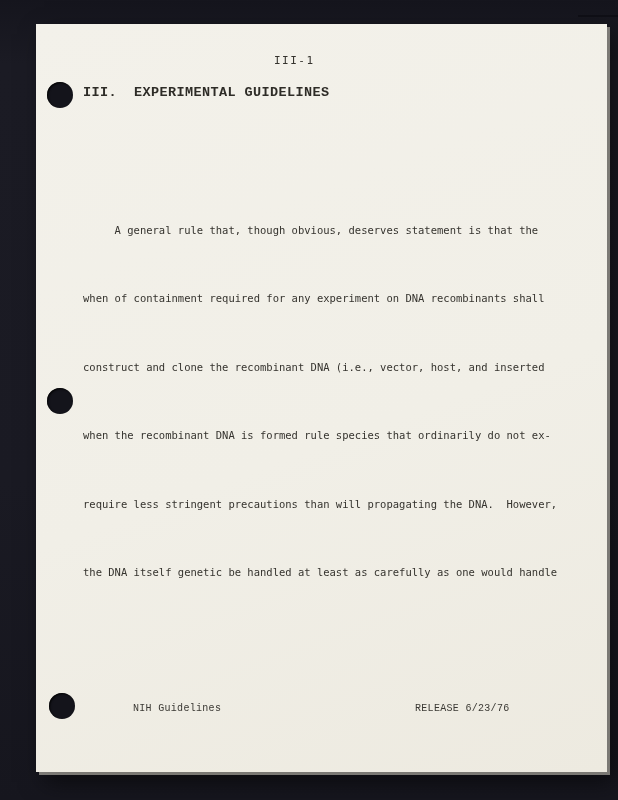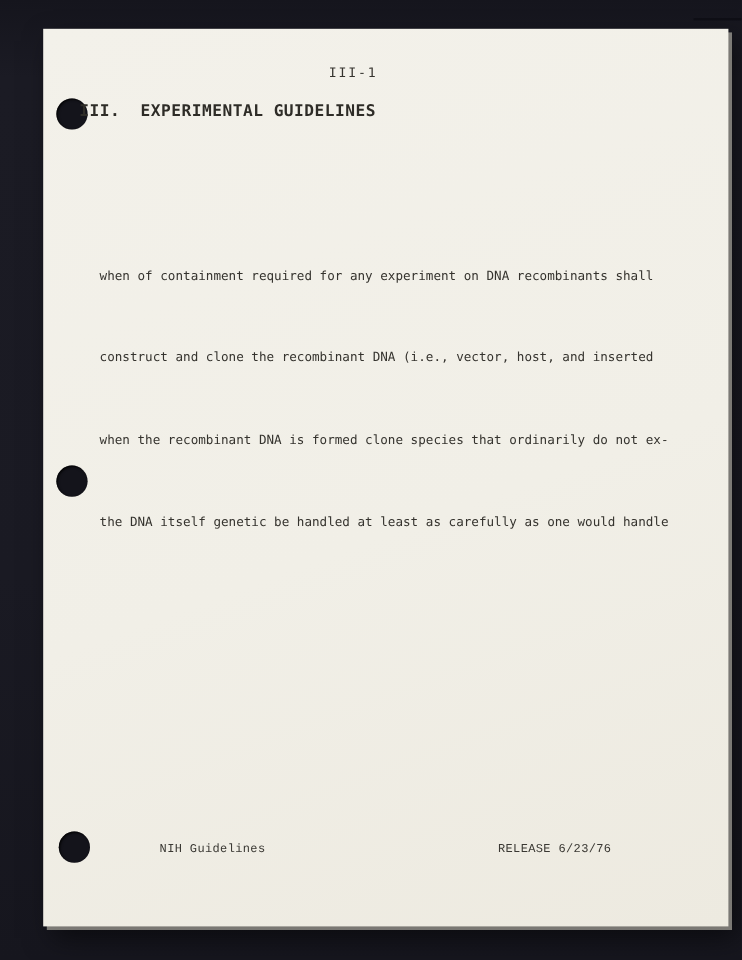--- a/index.html
+++ b/index.html
@@ -55,27 +55,28 @@
   .page-number {
     position: absolute;
     left: 238px;
     top: 30px;
     font-size: 11px;
     letter-spacing: 1.5px;
     white-space: pre;
   }
   .heading {
     position: absolute;
-    left: 30px;
+    left: 47px;
     top: 61px;
     font-size: 13.5px;
     font-weight: bold;
     letter-spacing: 0.4px;
     white-space: pre;
     color: #2e2c27;
+    font-family: Liberation Mono, monospace;
   }
   .body-text {
     position: absolute;
     left: 47px;
     top: 81px;
     width: 505px;
     font-size: 10.5px;
     line-height: 22.8px;
     white-space: pre;
   }
@@ -104,23 +105,25 @@
   <div class="hole h2"></div>
   <div class="hole h3"></div>
 
   <div class="page-number">III-1</div>
 
   <div class="heading">III.  EXPERIMENTAL GUIDELINES</div>
 
   <div class="body-text">
 
     <div class="para">
+      <div class="line">     A general rule that, though obvious, deserves statement is that the</div>
       <div class="line">when of containment required for any experiment on DNA recombinants shall</div>
       <div class="line">construct and clone the recombinant DNA (i.e., vector, host, and inserted</div>
-      <div class="line">when the recombinant DNA is formed clone species that ordinarily do not ex-</div>
+      <div class="line">when the recombinant DNA is formed rule species that ordinarily do not ex-</div>
+      <div class="line">require less stringent precautions than will propagating the DNA.  However,</div>
       <div class="line">the DNA itself genetic be handled at least as carefully as one would handle</div>
       
     </div>
 
     
 
     
 
   </div>
 

